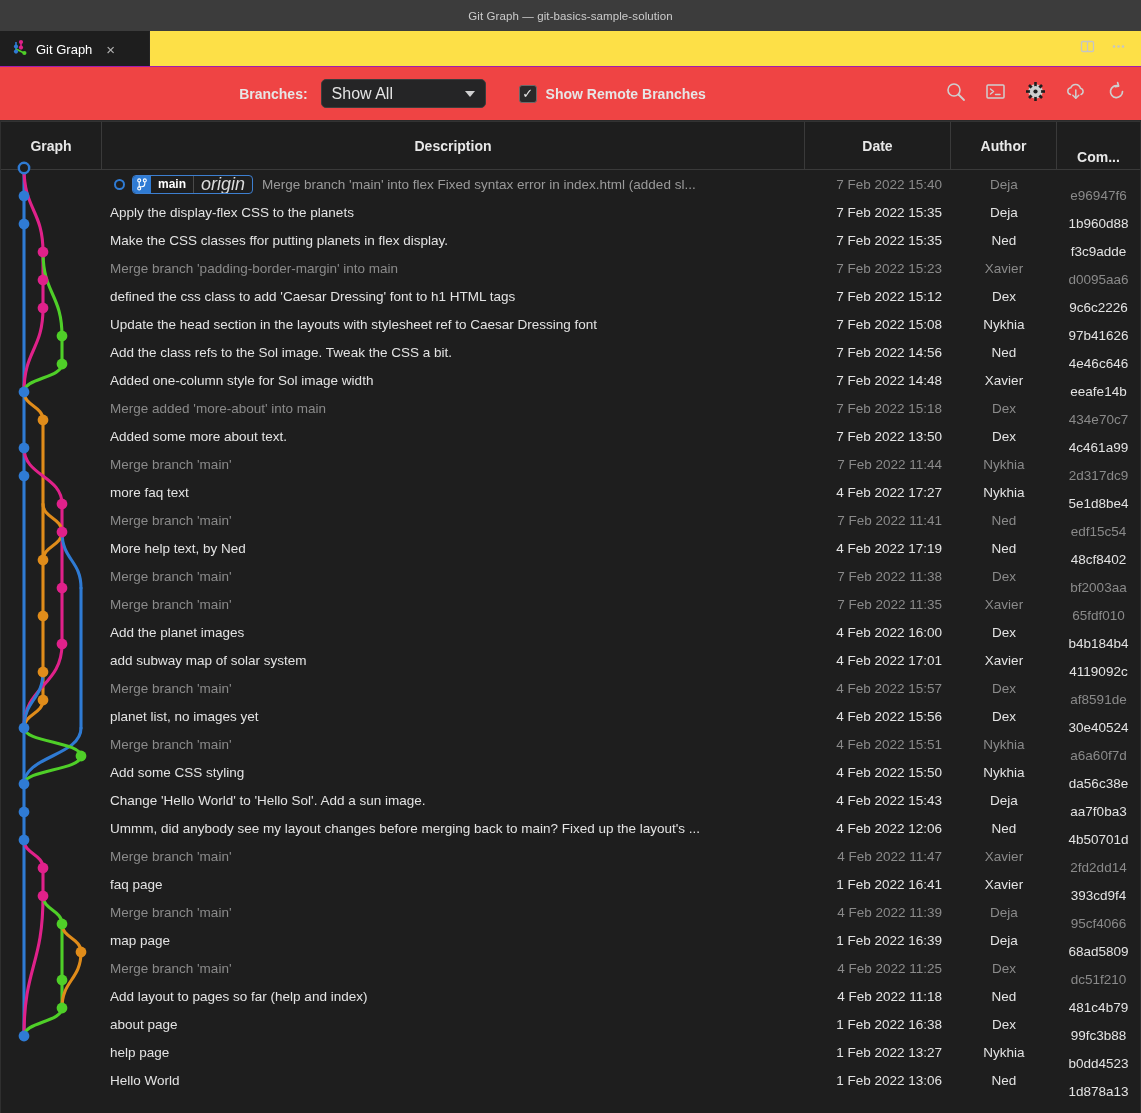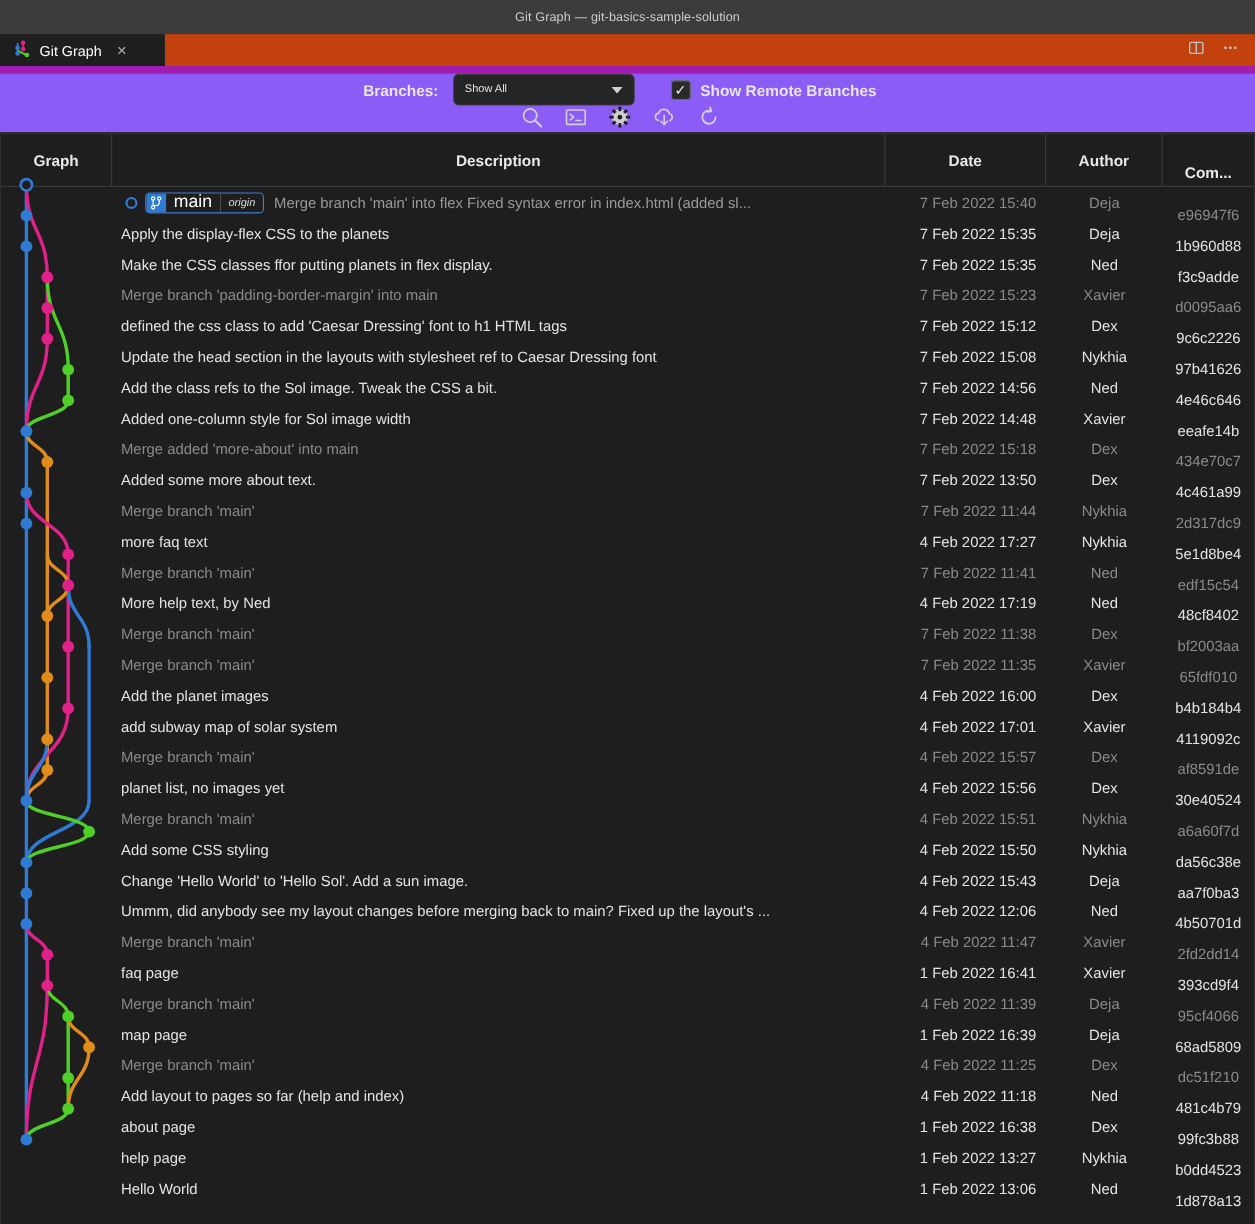--- a/index.html
+++ b/index.html
@@ -10,23 +10,23 @@
     overflow: hidden;
   }
   
   #titlebar {
     height: 31px; background: #3c3c3c; color: #cccccc;
     font-size: 11.5px; display: flex; align-items: center;
     justify-content: center; letter-spacing: .1px;
   }
   
   #tabstrip {
-    height: 36px; background: #c2410c;
+    height: 36px; background: #fde047;
     display: flex; align-items: stretch;
-    border-bottom: 7px solid #a21caf;
+    border-bottom: 1px solid #a21caf;
   }
   #tab {
     display: flex; align-items: center; gap: 7px;
     padding: 0 10px 0 12px; background: #1e1e1e;
     color: #ffffff; font-size: 13px;
     border-right: 1px solid #252526;
     border-top: 1px solid #1e1e1e;
     min-width: 150px;
   }
   #tab .tab-title { white-space: nowrap; }
@@ -34,35 +34,35 @@
     color: #cccccc; font-size: 15px; line-height: 1;
     padding: 0 3px; margin-left: 4px; opacity: .85;
   }
   #tabstrip .spacer { flex: 1; }
   #tab-actions {
     display: flex; align-items: center; gap: 14px;
     padding-right: 14px; color: #c5c5c5;
   }
   
   #controlbar {
-    height: 54px; background: #8b5cf6;
+    height: 54px; background: #ef4444;
     display: flex; align-items: center;
-    padding: 0 14px 0 0; border-bottom: 1px solid #2b2b2b; flex-direction: column;
+    padding: 0 14px 0 0; border-bottom: 1px solid #2b2b2b;
   }
   #controlbar .ctrl-left {
     flex: 1; display: flex; align-items: center;
     justify-content: center; gap: 13px;
   }
   .ctrl-label {
     color: #e6e6e6; font-size: 14px; font-weight: bold;
   }
   #branch-select {
     width: 165px; height: 29px; background: #252526;
     border: 1px solid #3c3c3c; border-radius: 5px;
-    color: #e4e4e4; font-size: 10px;
+    color: #e4e4e4; font-size: 16px;
     display: flex; align-items: center;
     padding: 0 10px; position: relative;
   }
   #branch-select .caret {
     position: absolute; right: 10px;
     width: 0; height: 0;
     border-left: 5px solid transparent;
     border-right: 5px solid transparent;
     border-top: 6px solid #d0d0d0;
   }
@@ -132,26 +132,26 @@
   .branch-badge {
     display: inline-flex; align-items: stretch; height: 19px;
     border: 1px solid #3d7fd0; border-radius: 4px; overflow: hidden;
     margin-right: 9px; flex: none; background: #1e1e1e;
   }
   .bb-icon {
     background: #2f7bd4; display: flex; align-items: center;
     justify-content: center; padding: 0 4px;
   }
   .bb-local {
-    color: #ffffff; font-weight: normal; font-size: 16px;
+    color: #ffffff; font-weight: bold; font-size: 12px;
     display: flex; align-items: center; padding: 0 7px;
     border-right: 1px solid #4a4a4a;
   }
   .bb-remote {
-    color: #dcdcdc; font-style: italic; font-size: 10px;
+    color: #dcdcdc; font-style: italic; font-size: 18px;
     display: flex; align-items: center; padding: 0 7px;
   }
   .headcommit .hc-text {
     color: #9a9a9a; font-weight: normal;
     overflow: hidden; text-overflow: ellipsis; white-space: nowrap;
   }
   
   #graph-svg {
     position: absolute; left: 0; top: 33px;
     width: 101px; height: 946px; pointer-events: none;

